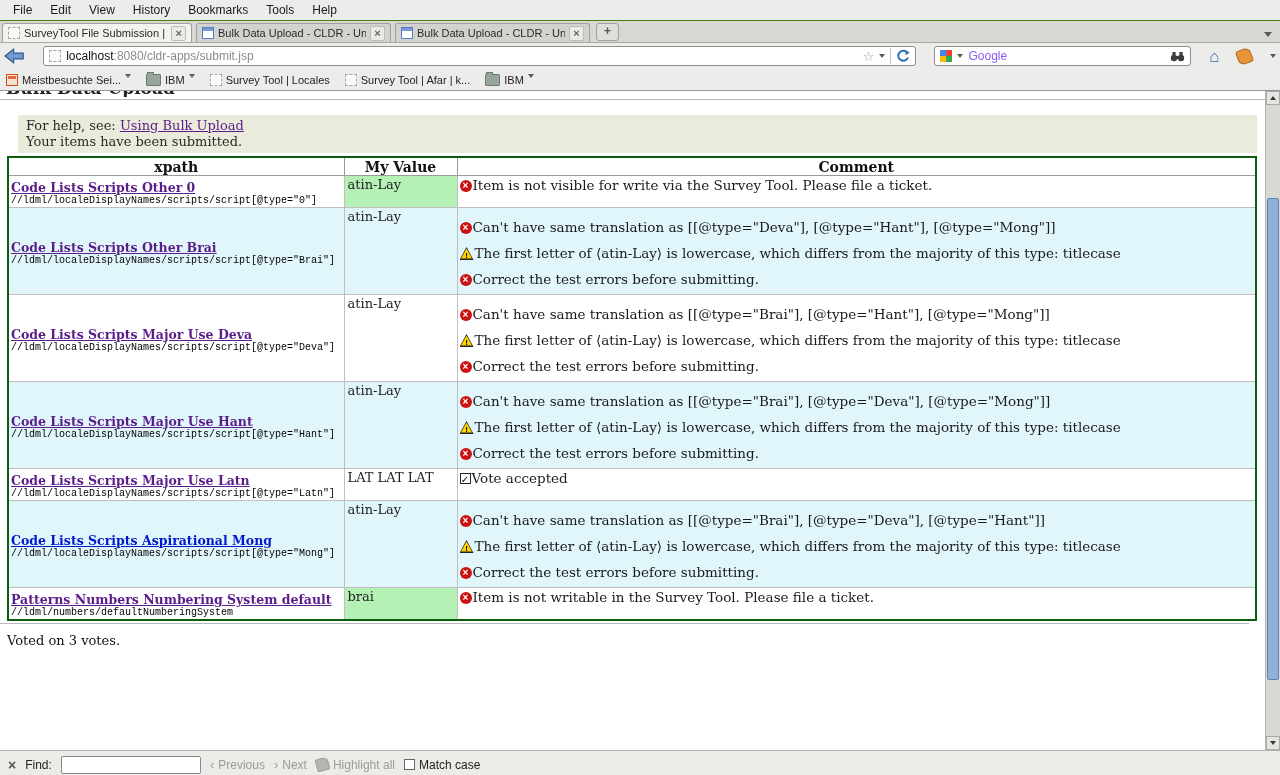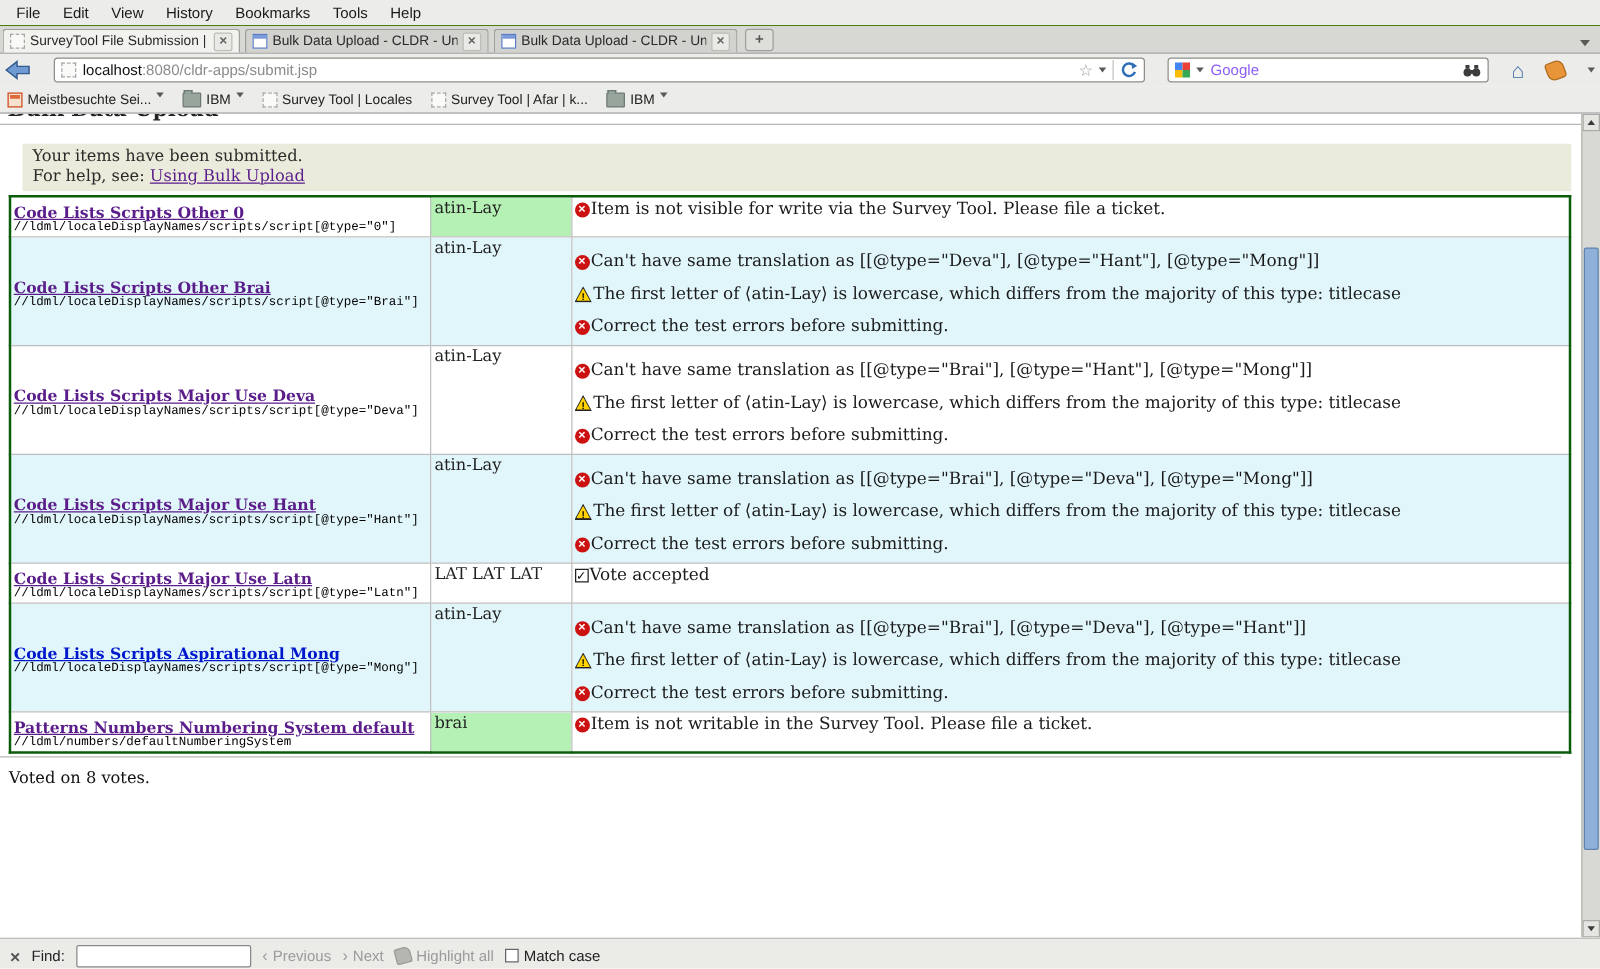--- a/index.html
+++ b/index.html
@@ -188,31 +188,36 @@
   </span>
 </div>
 
 <div id="content">
   <div id="main">
     <div id="clip-head">
         <span>Bulk Data Upload</span>
       </div>
     <hr>
     <div id="notice">
+      <div><span>For help, see: </span><a href="#">Using Bulk Upload</a></div>
       <div>Your items have been submitted.</div>
-      <div><span>For help, see: </span><a href="#">Using Bulk Upload</a></div>
     </div>
 
     <table class="review">
       <colgroup>
           <col style="width:336px">
           <col style="width:113px">
           <col style="width:799px">
         </colgroup>
       <tbody>
+          <tr>
+        <th>xpath</th>
+        <th>My Value</th>
+        <th>Comment</th>
+      </tr>
 
       <tr class="h24">
         <td class="xcell"><a href="#" class="xlink">Code Lists Scripts Other 0</a>
           <div class="xpath-txt">//ldml/localeDisplayNames/scripts/script[@type="0"]</div></td>
         <td class="vcell green">atin-Lay</td>
         <td class="ccell">
               <div class="cmt">
                 <span class="ic err">×</span>
                 <span>Item is not visible for write via the Survey Tool. Please file a ticket.</span>
               </div>
@@ -319,21 +324,21 @@
               <div class="cmt">
                 <span class="ic err">×</span>
                 <span>Item is not writable in the Survey Tool. Please file a ticket.</span>
               </div>
             </td>
       </tr>
     </tbody>
       </table>
 
     <hr id="dotted">
-    <div id="voted">Voted on 8 votes.</div>
+    <div id="voted">Voted on 3 votes.</div>
   </div>
 
   <div id="scrollbar">
     <div class="sb-btn up">
         <span class="tri-up"></span>
       </div>
     <div id="sb-thumb"></div>
     <div class="sb-btn down">
         <span class="tri-down"></span>
       </div>

